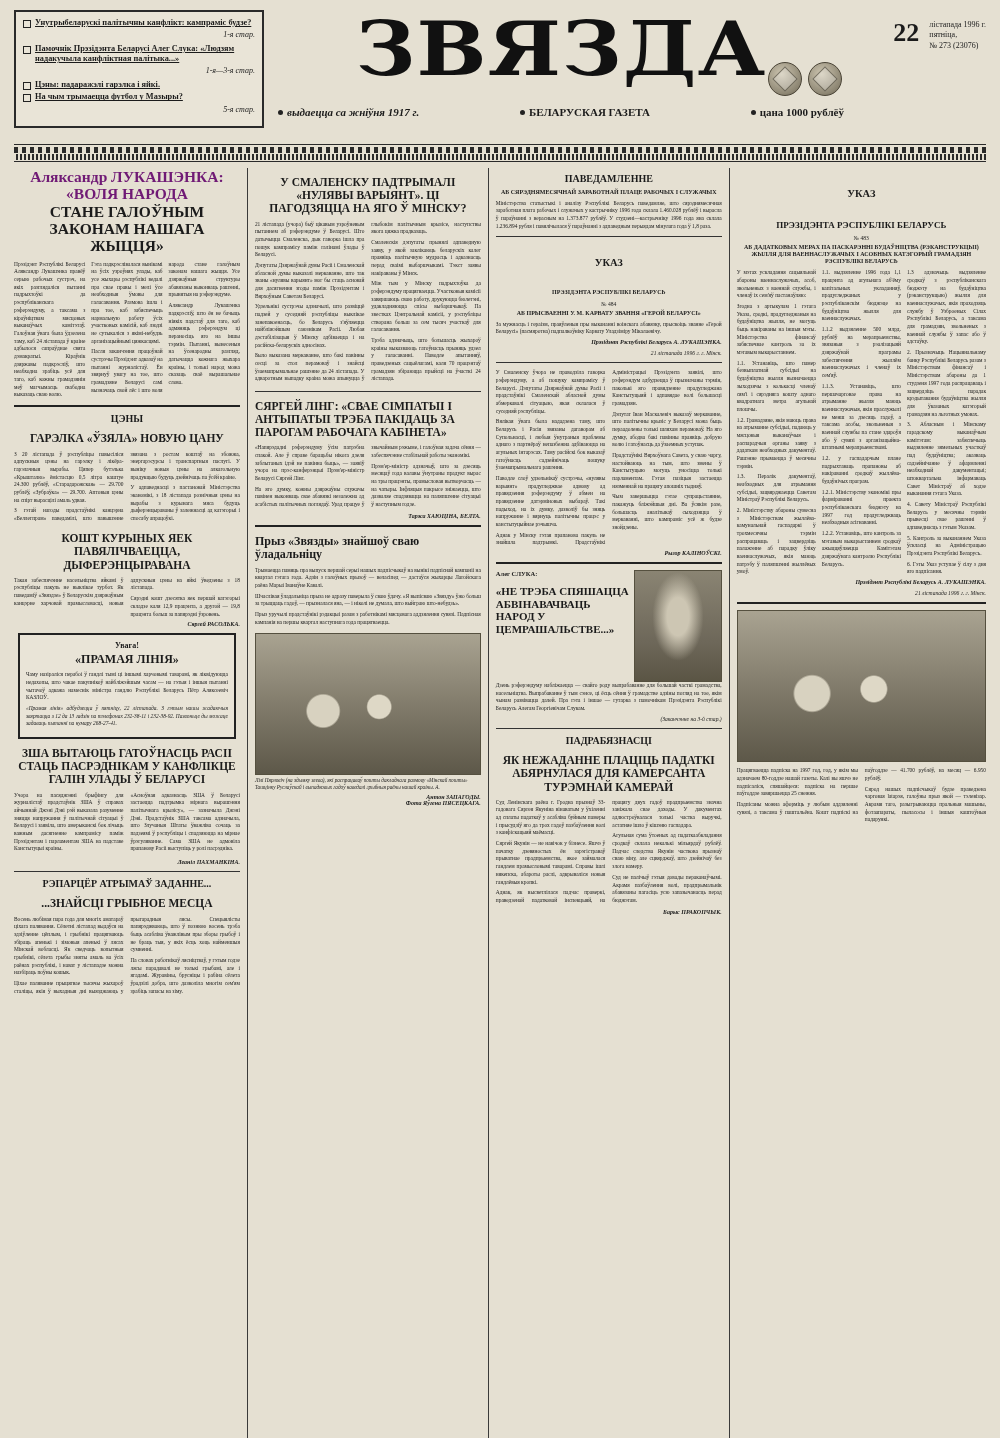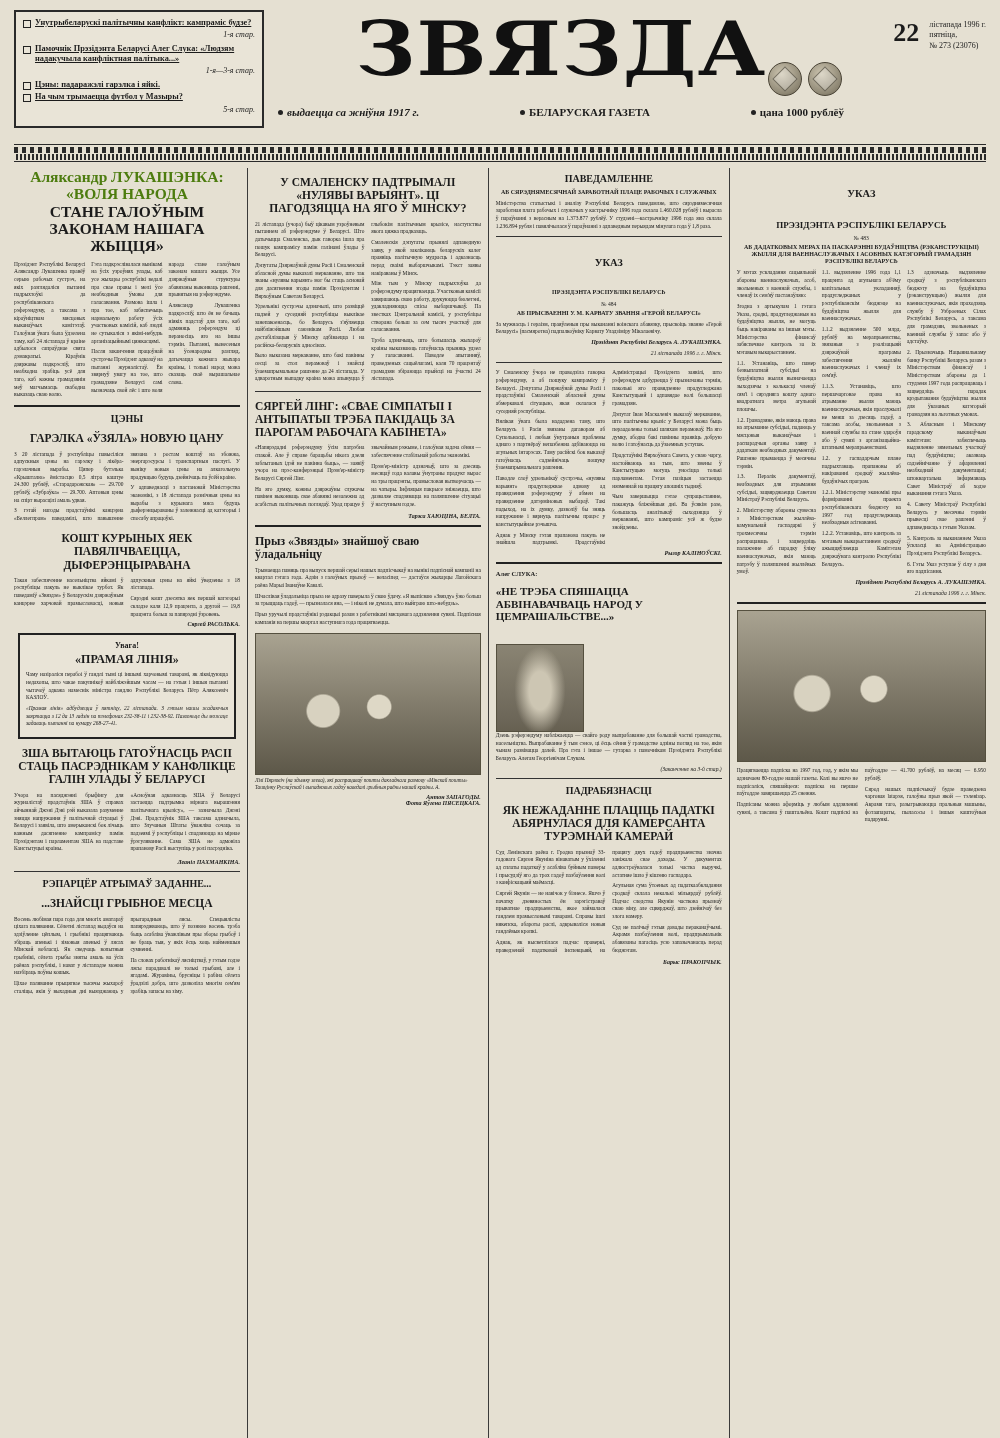--- a/index.html
+++ b/index.html
@@ -167,21 +167,21 @@
   }
   .attn .t{font-size:8px;font-weight:bold;text-align:center;}
   .attn .t2{font-size:12px;font-weight:bold;text-align:center;margin:2px 0 4px 0;}
   .ph-inner-people{
     position:absolute;inset:0;
     background:
       radial-gradient(circle at 30% 55%, #d8d2c0 0 9%, rgba(0,0,0,0) 10%),
       radial-gradient(circle at 55% 52%, #ded8c6 0 8%, rgba(0,0,0,0) 9%),
       linear-gradient(180deg,#a9a391 0%,#7e7868 55%,#5d5849 100%);
   }
-  .redtext{color:#4d7c0f;margin-top:48px;}
+  .redtext{color:#701a75;margin-top:48px;}
 </style>
 </head>
 <body>
 
 <div class="page">
 
   <div class="masthead">
 
     <div class="teaserbox">
       <div class="teaser">
@@ -351,21 +351,21 @@
         <p class="body">Вялікая ўвага была нададзена таму, што Беларусь і Расія звязаны дагаворам аб Супольнасці, і любыя ўнутраныя праблемы аднаго з партнёраў непазбежна адбіваюцца на агульных інтарэсах. Таму расійскі бок выказаў гатоўнасць садзейнічаць пошуку ўзаемапрымальнага рашэння.</p>
         <p class="body">Паводле слоў удзельнікаў сустрэчы, «нулявы варыянт» прадугледжвае адмову ад правядзення рэферэндуму ў абмен на правядзенне датэрміновых выбараў. Такі падыход, на іх думку, дазволіў бы зняць напружанне і вярнуць палітычны працэс у канстытуцыйнае рэчышча.</p>
         <p class="body">Аднак у Мінску гэтая прапанова пакуль не знайшла падтрымкі. Прадстаўнікі Адміністрацыі Прэзідэнта заявілі, што рэферэндум адбудзецца ў прызначаны тэрмін, паколькі яго правядзенне прадугледжана Канстытуцыяй і адпавядае волі большасці грамадзян.</p>
         <p class="body">Дэпутат Іван Маскалевіч выказаў меркаванне, што палітычны крызіс у Беларусі можа быць пераадолены толькі шляхам перамоваў. На яго думку, абодва бакі павінны праявіць добрую волю і гатоўнасць да ўзаемных уступак.</p>
         <p class="body">Прадстаўнікі Вярхоўнага Савета, у сваю чаргу, настойваюць на тым, што змены ў Канстытуцыю могуць уносіцца толькі парламентам. Гэтая пазіцыя застаецца нязменнай на працягу апошніх тыдняў.</p>
         <p class="body">Чым завершыцца гэтае супрацьстаянне, пакажуць бліжэйшыя дні. Ва ўсякім разе, большасць аналітыкаў сыходзяцца ў меркаванні, што кампраміс усё ж будзе знойдзены.</p>
       </div>
       <div class="sig">Рыгор КАЛІНОЎСКІ.</div>
 
       <div class="thickrule"></div>
-      <div style="display:flex;gap:16px;align-items:flex-start;flex-direction:column;">
+      <div style="display:flex;gap:4px;align-items:flex-start;">
         <div style="flex:1;">
           <div style="font-size:6.5px;font-weight:bold;">Алег СЛУКА:</div>
           <h2 class="head" style="text-align:left;font-size:11px;">«НЕ ТРЭБА СПЯШАЦЦА АБВІНАВАЧВАЦЬ НАРОД У ЦЕМРАШАЛЬСТВЕ...»</h2>
         </div>
         <div class="photo" style="width:86px;height:110px;flex:0 0 86px;">
           <div class="portrait"></div>
         </div>
       </div>
       <p class="body">Дзень рэферэндуму набліжаецца — свайго роду выпрабаванне для большай часткі грамадства, насельніцтва. Выпрабаванне ў тым сэнсе, ці ёсць сёння ў грамадстве адзіны погляд на тое, якім чынам развівацца далей. Пра гэта і іншае — гутарка з памочнікам Прэзідэнта Рэспублікі Беларусь Алегам Георгіевічам Слукам.</p>
       <div class="small" style="text-align:right;font-style:italic;">(Заканчэнне на 3-й стар.)</div>

